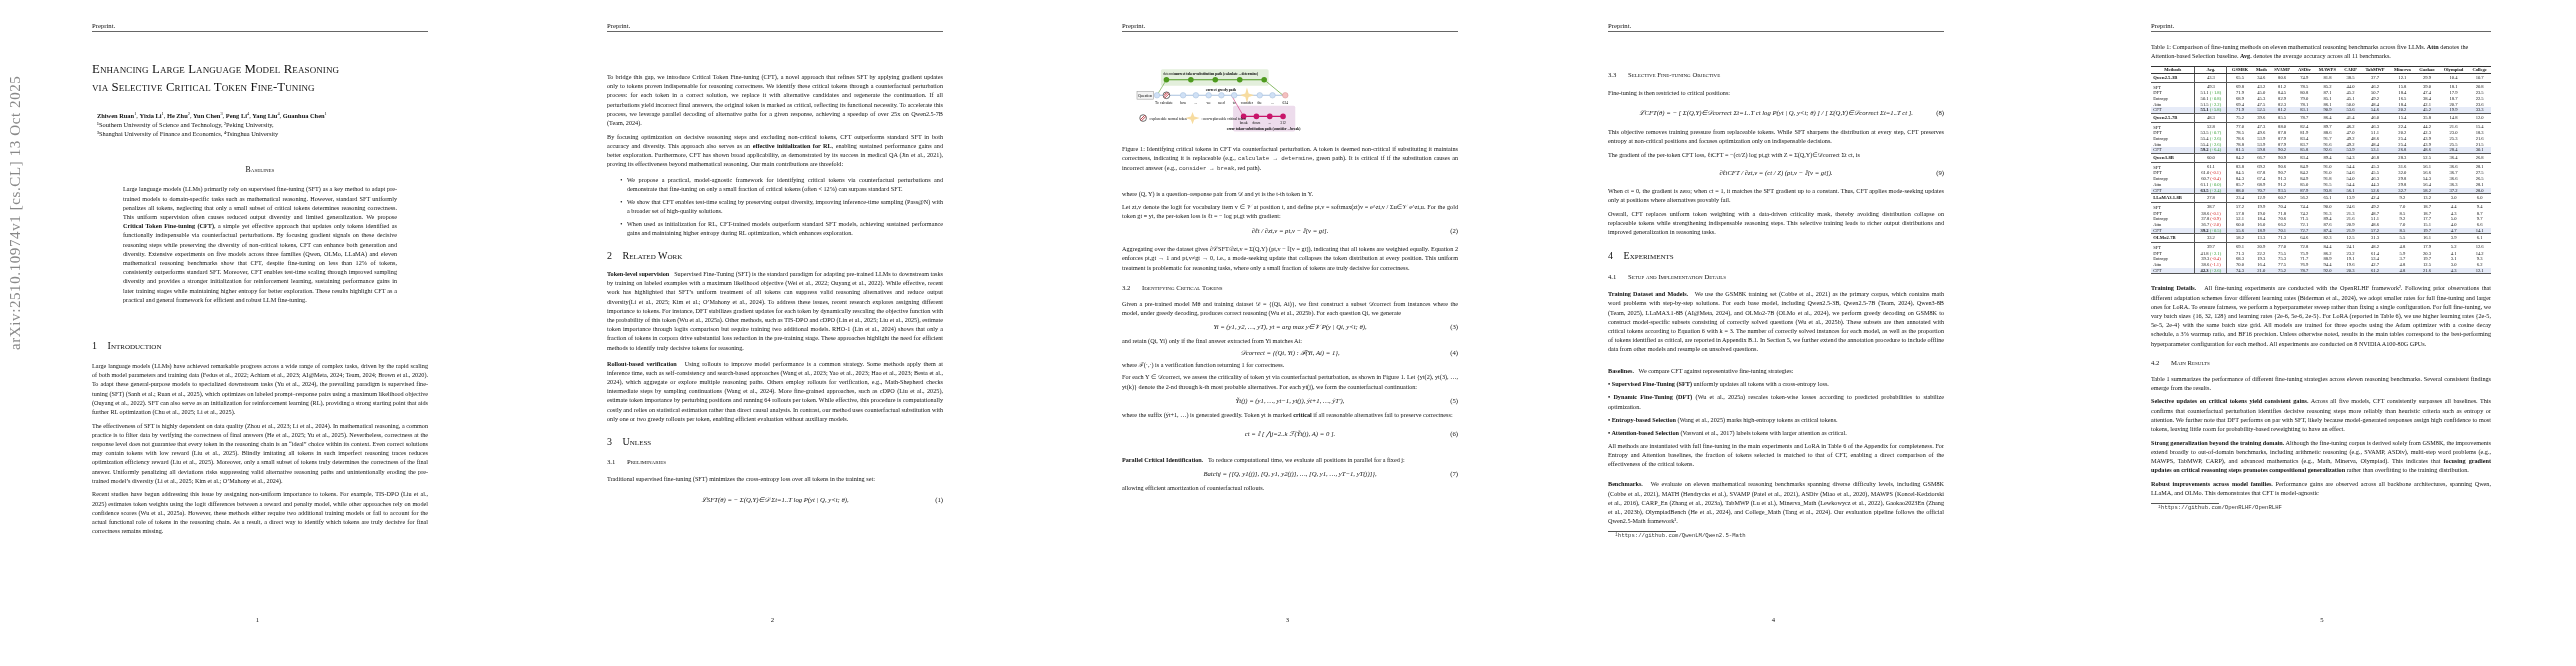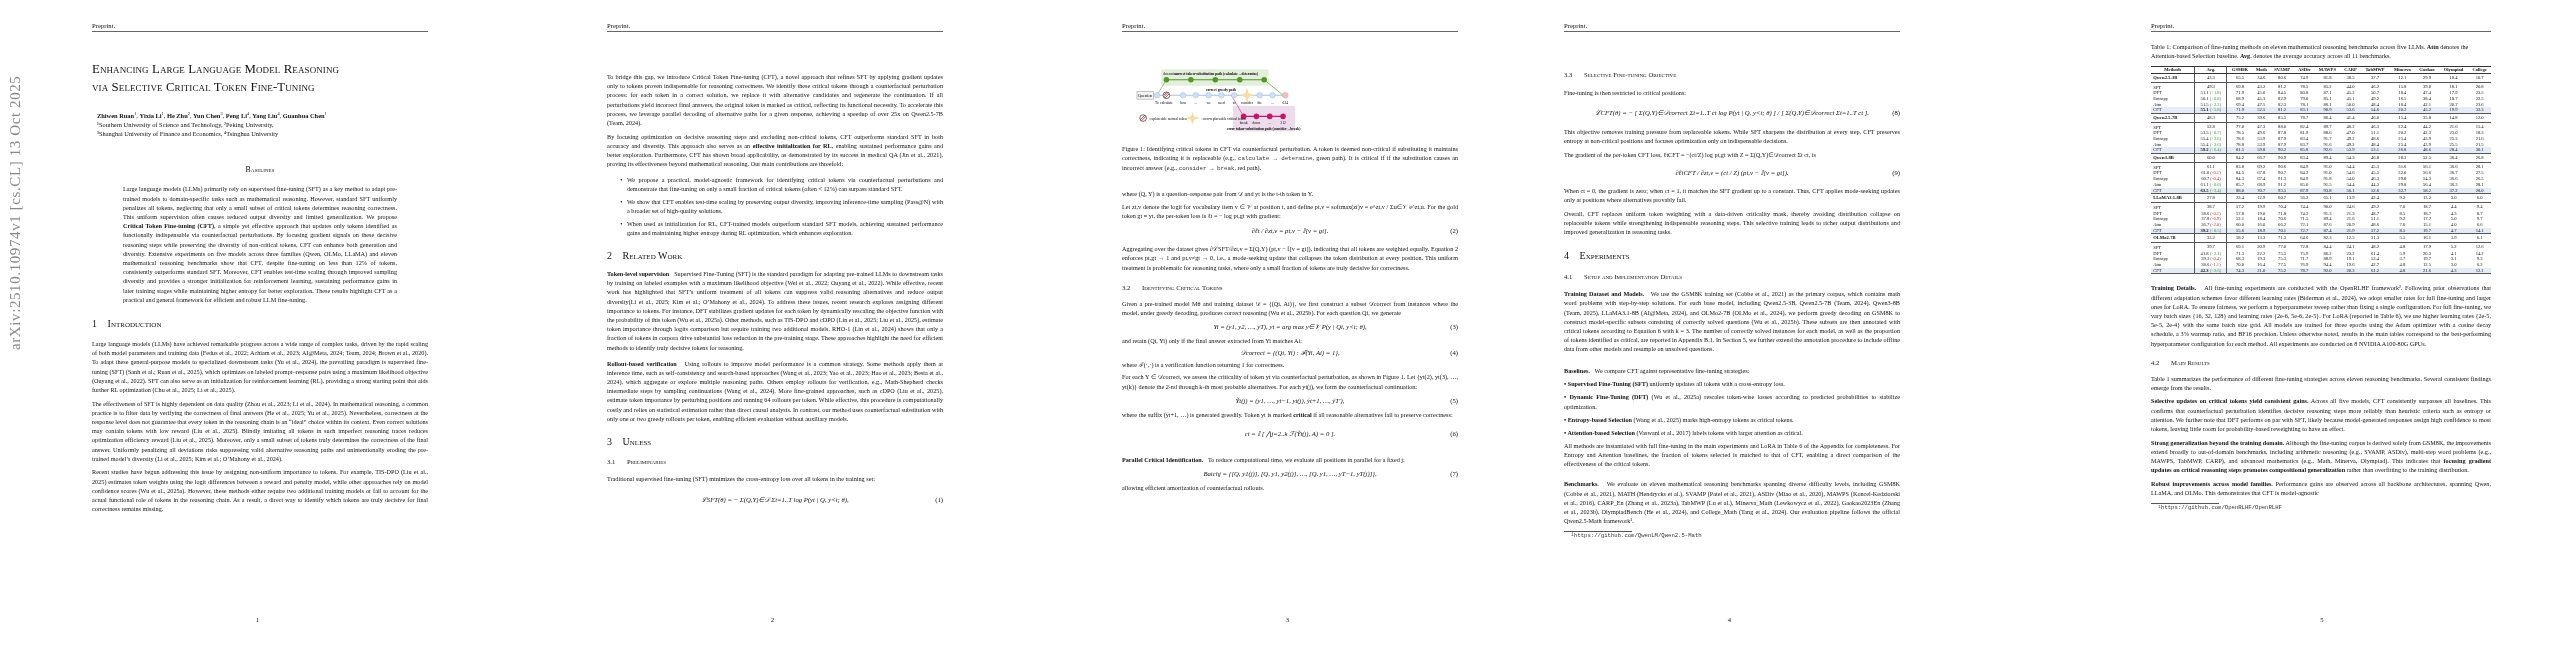--- a/index.html
+++ b/index.html
@@ -61,21 +61,21 @@
     </div>
     <div class="authors" style="margin-top:13.3px;">
       <div id="author-line"><b>Zhiwen Ruan</b><sup style="font-size: 4.4px;">1</sup>, <b>Yixia Li</b><sup style="font-size: 4.4px;">1</sup>, <b>He Zhu</b><sup style="font-size: 4.4px;">2</sup>, <b>Yun Chen</b><sup style="font-size: 4.4px;">3</sup>, <b>Peng Li</b><sup style="font-size: 4.4px;">4</sup>, <b>Yang Liu</b><sup style="font-size: 4.4px;">4</sup>, <b>Guanhua Chen</b><sup style="font-size: 4.4px;">1</sup></div>
       <div>¹Southern University of Science and Technology, ²Peking University,</div>
       <div>³Shanghai University of Finance and Economics, ⁴Tsinghua University</div>
     </div>
     <div class="abs-head" style="margin-top:27px;">Baselines</div>
     <p class="abstract" style="margin-top:10px;">
       <span>Large language models (LLMs) primarily rely on supervised fine-tuning (SFT) as a key method to adapt pre-trained models to domain-specific tasks such as mathematical reasoning. However, standard SFT uniformly penalizes all tokens, neglecting that only a small subset of critical tokens determines reasoning correctness. This uniform supervision often causes reduced output diversity and limited generalization. We propose </span><b>Critical Token Fine-tuning (CFT)</b><span>, a simple yet effective approach that updates only tokens identified as functionally indispensable via counterfactual perturbations. By focusing gradient signals on these decisive reasoning steps while preserving the diversity of non-critical tokens, CFT can enhance both generation and diversity. Extensive experiments on five models across three families (Qwen, OLMo, LLaMA) and eleven mathematical reasoning benchmarks show that CFT, despite fine-tuning on less than 12% of tokens, consistently outperforms standard SFT. Moreover, CFT enables test-time scaling through improved sampling diversity and provides a stronger initialization for reinforcement learning, sustaining performance gains in later training stages while maintaining higher entropy for better exploration. These results highlight CFT as a practical and general framework for efficient and robust LLM fine-tuning.</span>
     </p>
-    <h2 style="margin-top:14px;"><span class="num">1</span><span>Introduction</span></h2>
+    <h2 style="margin-top:36px;"><span class="num">1</span><span>Introduction</span></h2>
     <p style="margin-top:10px;">Large language models (LLMs) have achieved remarkable progress across a wide range of complex tasks, driven by the rapid scaling of both model parameters and training data (Fedus et al., 2022; Achiam et al., 2023; AI@Meta, 2024; Team, 2024; Brown et al., 2020). To adapt these general-purpose models to specialized downstream tasks (Yu et al., 2024), the prevailing paradigm is supervised fine-tuning (SFT) (Sanh et al.; Ruan et al., 2025), which optimizes on labeled prompt–response pairs using a maximum likelihood objective (Ouyang et al., 2022). SFT can also serve as an initialization for reinforcement learning (RL), providing a strong starting point that aids further RL optimization (Chu et al., 2025; Li et al., 2025).</p>
     <p style="margin-top:4.4px;">The effectiveness of SFT is highly dependent on data quality (Zhou et al., 2023; Li et al., 2024). In mathematical reasoning, a common practice is to filter data by verifying the correctness of final answers (He et al., 2025; Yu et al., 2025). Nevertheless, correctness at the response level does not guarantee that every token in the reasoning chain is an “ideal” choice within its context. Even correct solutions may contain tokens with low reward (Liu et al., 2025). Blindly imitating all tokens in such imperfect reasoning traces reduces optimization efficiency reward (Liu et al., 2025). Moreover, only a small subset of tokens truly determines the correctness of the final answer. Uniformly penalizing all deviations risks suppressing valid alternative reasoning paths and unintentionally eroding the pre-trained model’s diversity (Li et al., 2025; Kim et al.; O’Mahony et al., 2024).</p>
     <p style="margin-top:4.4px;">Recent studies have begun addressing this issue by assigning non-uniform importance to tokens. For example, TIS-DPO (Liu et al., 2025) estimates token weights using the logit differences between a reward and penalty model, while other approaches rely on model confidence scores (Wu et al., 2025a). However, these methods either require two additional training models or fail to account for the actual functional role of tokens in the reasoning chain. As a result, a direct way to identify which tokens are truly decisive for final correctness remains missing.</p>
   </div>
   <div class="pagenum">1</div>
 </div>
 
 <div class="page" style="left:515px;">
   <div class="runhead">Preprint.</div>
   <div class="content" style="top:72px;">
@@ -218,21 +218,21 @@
     <p style="margin-top:5.6px;"><b>Parallel Critical Identification.</b>&nbsp;&nbsp;&nbsp;<span>To reduce computational time, we evaluate all positions in parallel for a fixed j:</span></p>
     <div class="eq">
         <span>Batchj = {[Q, y1(j)], [Q, y1, y2(j)], …, [Q, y1, …, yT−1, yT(j)]},</span>
         <span class="eqnum">(7)</span>
       </div>
     <p>allowing efficient amortization of counterfactual rollouts.</p>
   </div>
   <div class="pagenum">3</div>
 </div>
 
-<div class="page" style="left:1472px;">
+<div class="page" style="left:1516px;">
   <div class="runhead">Preprint.</div>
   <div class="content" style="top:71px;">
     <h3><span class="num">3.3</span><span>Selective Fine-tuning Objective</span></h3>
     <p style="margin-top:10px;">Fine-tuning is then restricted to critical positions:</p>
     <div class="eq" style="height:30px;">
         <span>ℒCFT(θ) = − [ Σ(Q,Y)∈𝒟correct Σt=1..T ct log P(yt | Q, y&lt;t; θ) ] / [ Σ(Q,Y)∈𝒟correct Σt=1..T ct ].</span>
         <span class="eqnum">(8)</span>
       </div>
     <p>This objective removes training pressure from replaceable tokens. While SFT sharpens the distribution at every step, CFT preserves entropy at non-critical positions and focuses optimization only on indispensable decisions.</p>
     <p style="margin-top:4.4px;">The gradient of the per-token CFT loss, ℓtCFT = −(ct/Z) log pt,gt with Z = Σ(Q,Y)∈𝒟correct Σt ct, is</p>

